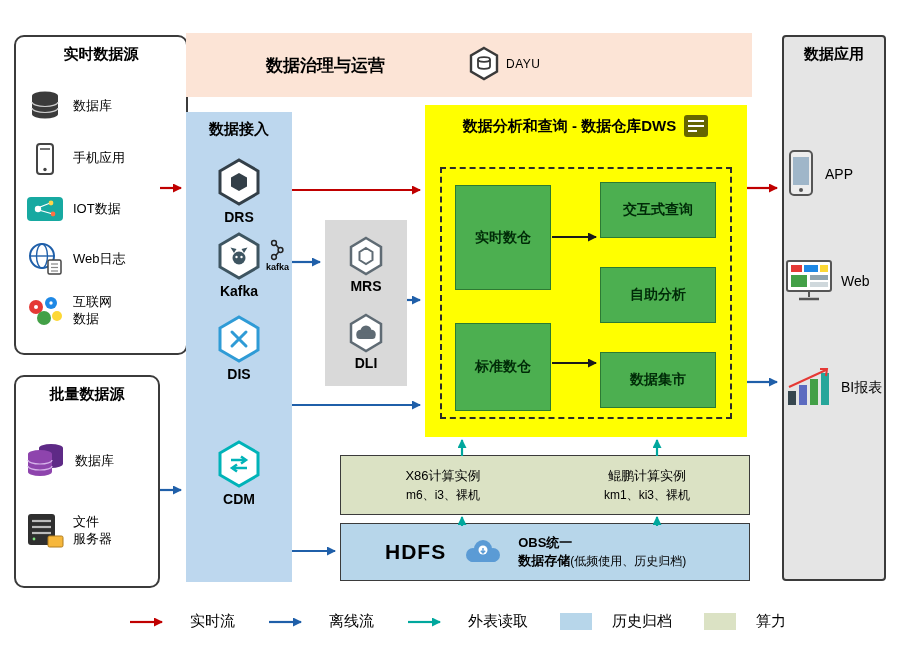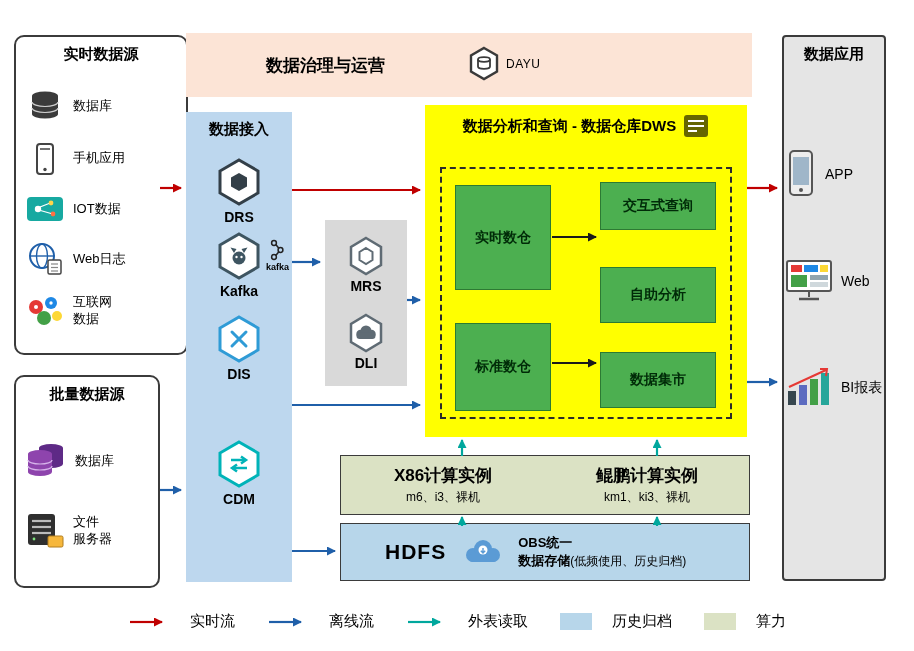--- a/index.html
+++ b/index.html
@@ -28,21 +28,21 @@
   .proc-item{position:absolute;width:100%;display:flex;flex-direction:column;align-items:center;gap:2px}
   .proc-label{font-weight:700;font-size:14px}
 
   .dws{position:absolute;left:425px;top:105px;width:322px;height:332px;background:#ffff00}
   .dws-title{display:flex;justify-content:center;align-items:center;gap:7px;margin-top:9px;font-weight:700;font-size:15px}
   .dashed-box{position:absolute;left:15px;top:62px;width:292px;height:252px;border:2px dashed #2b2b2b}
   .green-box{position:absolute;background:#4caf50;border:1px solid #2c7a33;display:flex;align-items:center;justify-content:center;font-weight:700;font-size:14px;color:#002b08}
 
   .compute{position:absolute;left:340px;top:455px;width:410px;height:60px;background:#dbe2c4;border:1px solid #3b3b3b;display:flex}
   .compute-col{flex:1;display:flex;flex-direction:column;align-items:center;justify-content:center}
-  .c-title{font-weight:700;font-size:17px}
+  .c-title{font-weight:400;font-size:13px}
   .c-sub{font-size:12px;margin-top:2px}
 
   .hdfs{position:absolute;left:340px;top:523px;width:410px;height:58px;background:#b7d6ea;border:1px solid #3b3b3b;display:flex;align-items:center;gap:13px;padding-left:44px}
   .hdfs-name{font-weight:700;font-size:21px;letter-spacing:1px}
   .obs-l1{font-weight:700;font-size:13px}
   .obs-l2{font-size:12px}
   .obs-l2 .b{font-weight:700;font-size:13px}
 
   .apps{position:absolute;left:782px;top:35px;width:104px;height:546px;border:2px solid #3b3b3b;border-radius:4px;background:#e5e5e5}
   .app-item{position:absolute;width:100%;display:flex;flex-direction:row;align-items:center;gap:7px}
@@ -269,21 +269,21 @@
           <line x1="5" y1="17" x2="14" y2="17" stroke="#fff" stroke-width="2"></line>
         </svg>
     </div>
     <div class="dashed-box"></div>
     <div class="green-box" style="left:30px;top:80px;width:96px;height:105px">
         <span>实时数仓</span>
       </div>
     <div class="green-box" style="left:30px;top:218px;width:96px;height:88px">
         <span>标准数仓</span>
       </div>
-    <div class="green-box" style="left:175px;top:77px;width:116px;height:48px">
+    <div class="green-box" style="left:175px;top:77px;width:116px;height:56px">
         <span>交互式查询</span>
       </div>
     <div class="green-box" style="left:175px;top:162px;width:116px;height:56px">
         <span>自助分析</span>
       </div>
     <div class="green-box" style="left:175px;top:247px;width:116px;height:56px">
         <span>数据集市</span>
       </div>
   </div>
 

